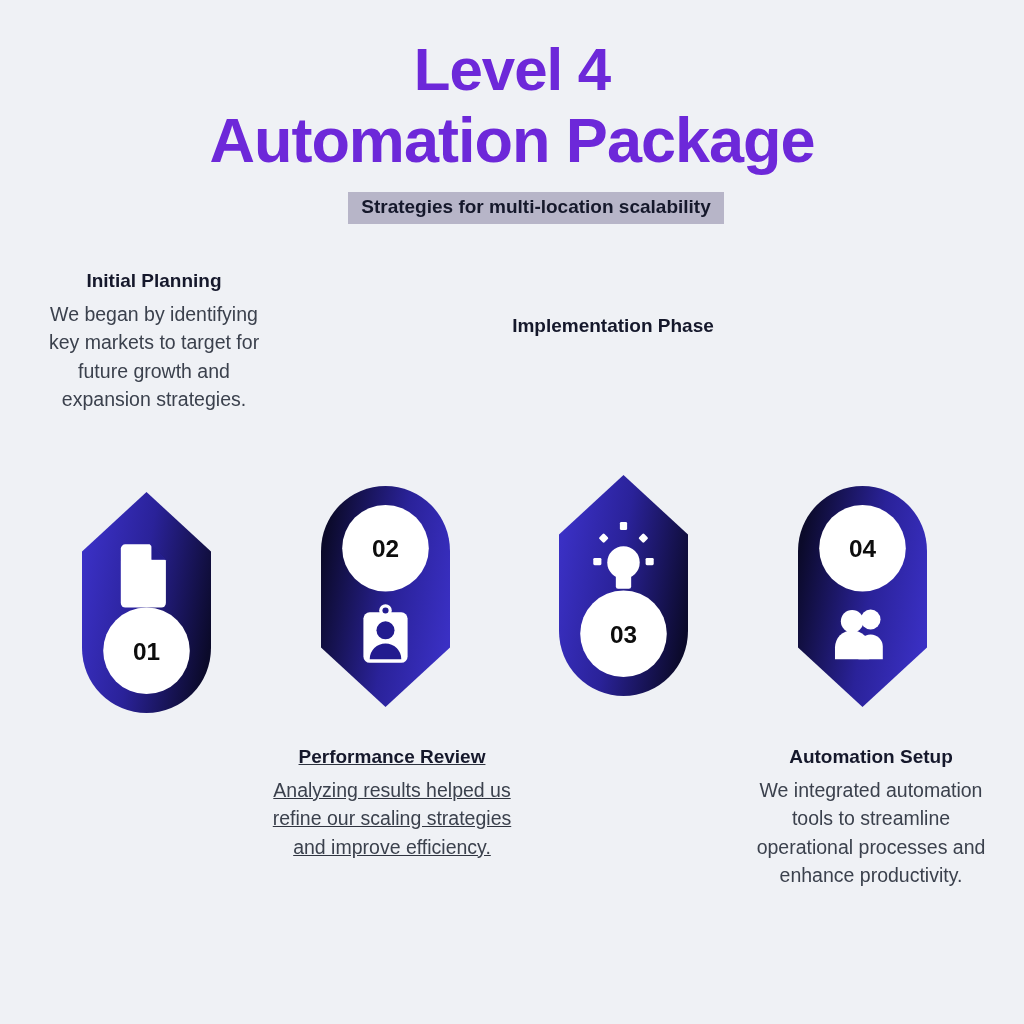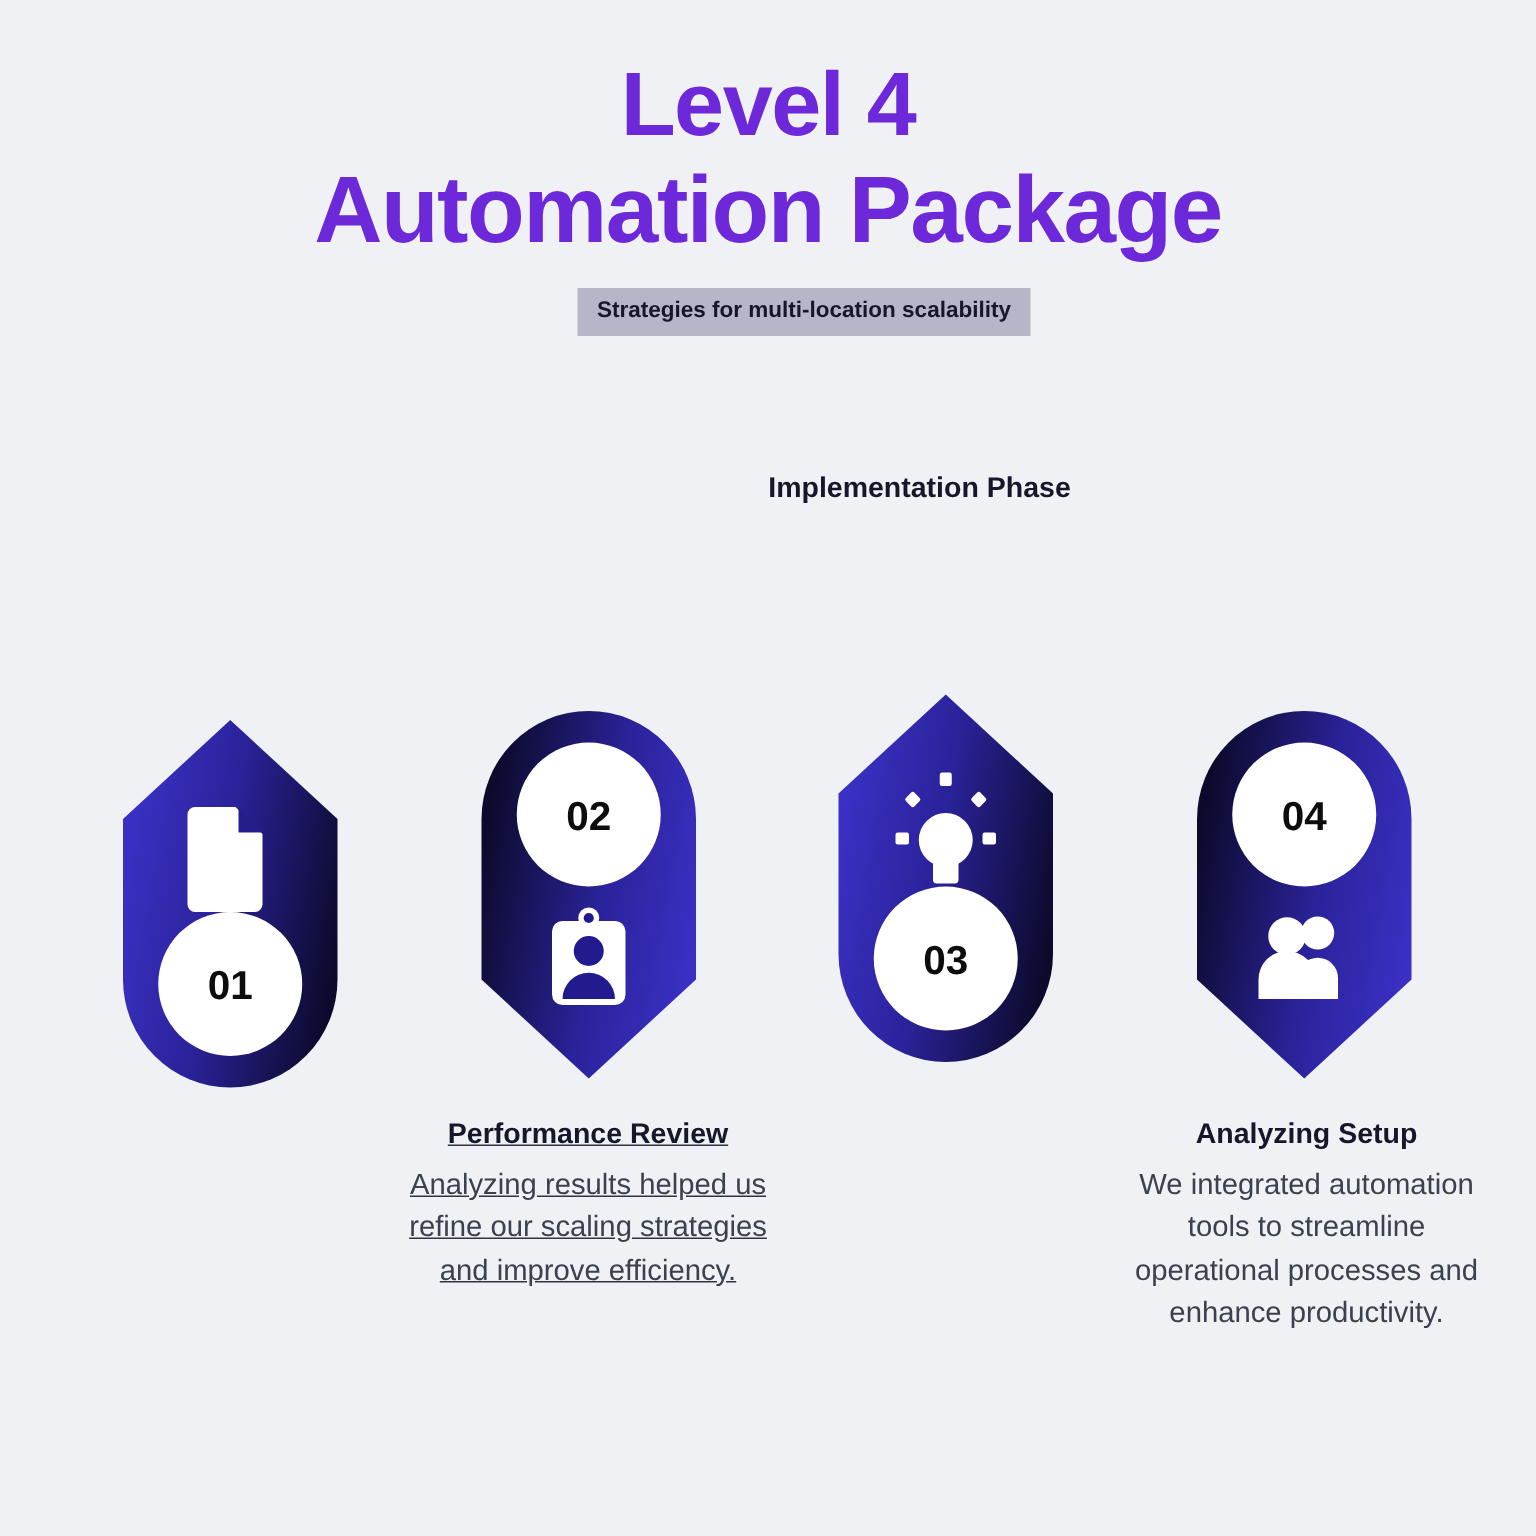--- a/index.html
+++ b/index.html
@@ -24,21 +24,21 @@
   }
   .title .l2{display:block;font-size:63px;}
   .subtitle-wrap{
     position:absolute;left:0;right:0;top:192px;text-align:center;
   }
   .subtitle{
     display:inline-block;
     background:#b7b5c8;
     color:#15182b;
     font-weight:bold;
-    font-size:15px;
+    font-size:19px;
     line-height:28px;
     padding:1px 13px 3px 13px;
     margin-left:48px;
   }
 
   
   .block{position:absolute;text-align:center;color:#2f3440;}
   .block .head{
     font-weight:bold;font-size:19px;line-height:25px;color:#15182b;
     margin-bottom:7px;
@@ -46,21 +46,21 @@
   .block .body{
     font-size:19.5px;line-height:28.4px;color:#3b414d;font-weight:400;
   }
 
   #block-1{left:34px;top:268px;width:240px;}
   #block-2{left:488px;top:271px;width:250px;margin-top:42px;}
   #block-3{left:271px;top:744px;width:242px;text-decoration:underline;}
   #block-4{left:742px;top:744px;width:258px;}
 
   
-  .pin{position:absolute;width:143px;height:245px;}
+  .pin{position:absolute;width:129px;height:245px;}
   .pin svg{display:block;width:100%;height:100%;overflow:visible;}
 
   #pin-1{left:82px;top:480px;text-decoration:underline;}
   #pin-2{left:321px;top:474px;}
   #pin-3{left:559px;top:463px;}
   #pin-4{left:798px;top:474px;}
 
   .badge-txt{
     font-family:"Liberation Sans", sans-serif;
     font-weight:bold;
@@ -75,32 +75,36 @@
 
   <div class="title">
     <span>Level 4</span>
     <span class="l2">Automation Package</span>
   </div>
 
   <div class="subtitle-wrap">
     <span class="subtitle">Strategies for multi-location scalability</span>
   </div>
 
+  <div class="block" id="block-1">
+    <div class="head">Initial Planning</div>
+    <div class="body">We began by identifying key markets to target for future growth and expansion strategies.</div>
+  </div>
 
   <div class="block" id="block-2">
     <div class="head">Implementation Phase</div>
   </div>
 
   <div class="block" id="block-3">
     <div class="head">Performance Review</div>
     <div class="body">Analyzing results helped us refine our scaling strategies and improve efficiency.</div>
   </div>
 
   <div class="block" id="block-4">
-    <div class="head">Analyzing Setup</div>
+    <div class="head">Automation Setup</div>
     <div class="body">We integrated automation tools to streamline operational processes and enhance productivity.</div>
   </div>
 
   <div class="pin" id="pin-1">
     <svg viewBox="0 0 143 245" xmlns="http://www.w3.org/2000/svg">
       <defs>
         <linearGradient id="gradL1" x1="0" y1="0.35" x2="1" y2="0.65">
           <stop offset="0" stop-color="#3a30c4"></stop>
           <stop offset="0.45" stop-color="#2a2299"></stop>
           <stop offset="1" stop-color="#0b0a2a"></stop>

